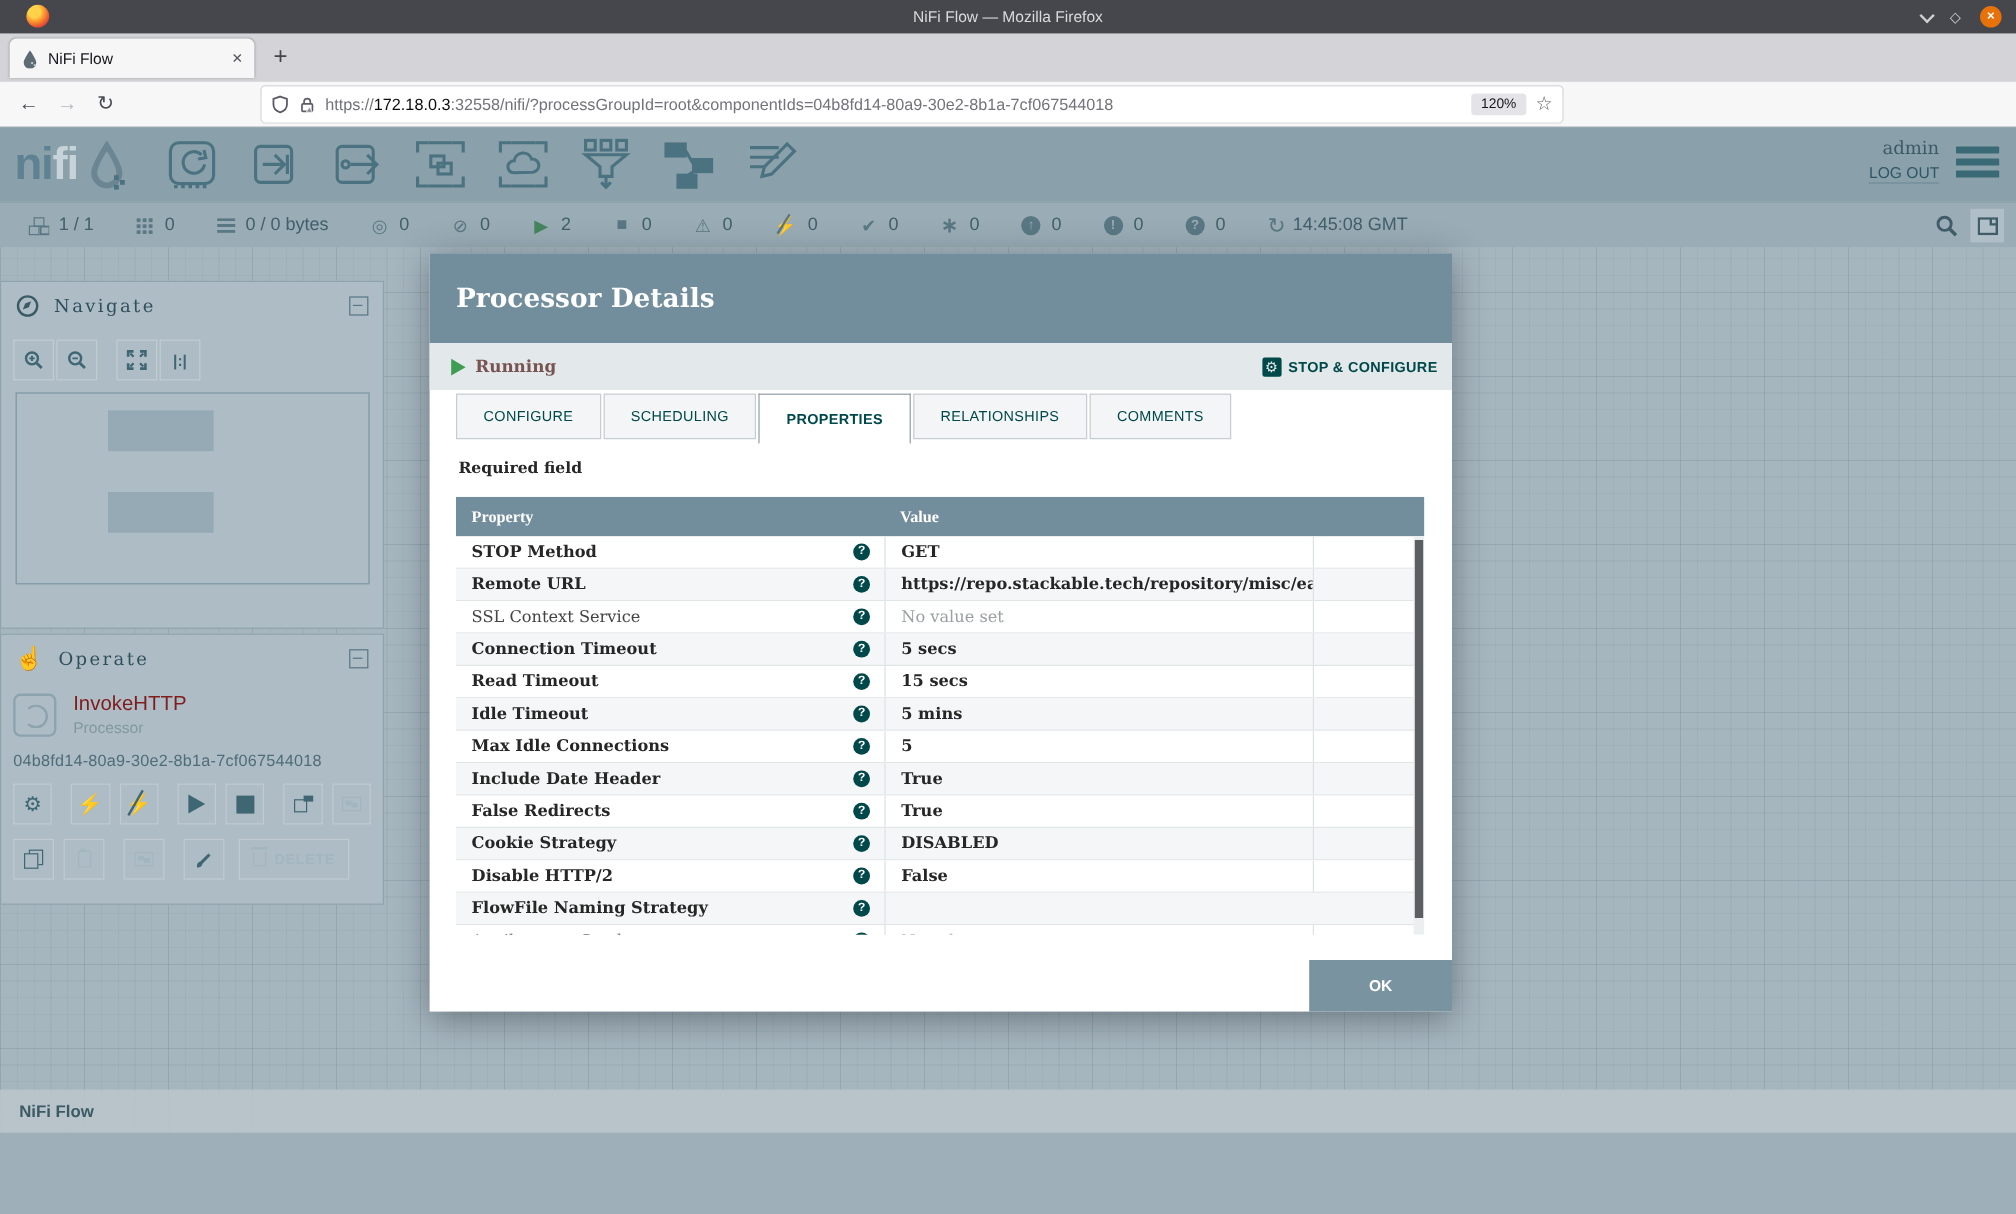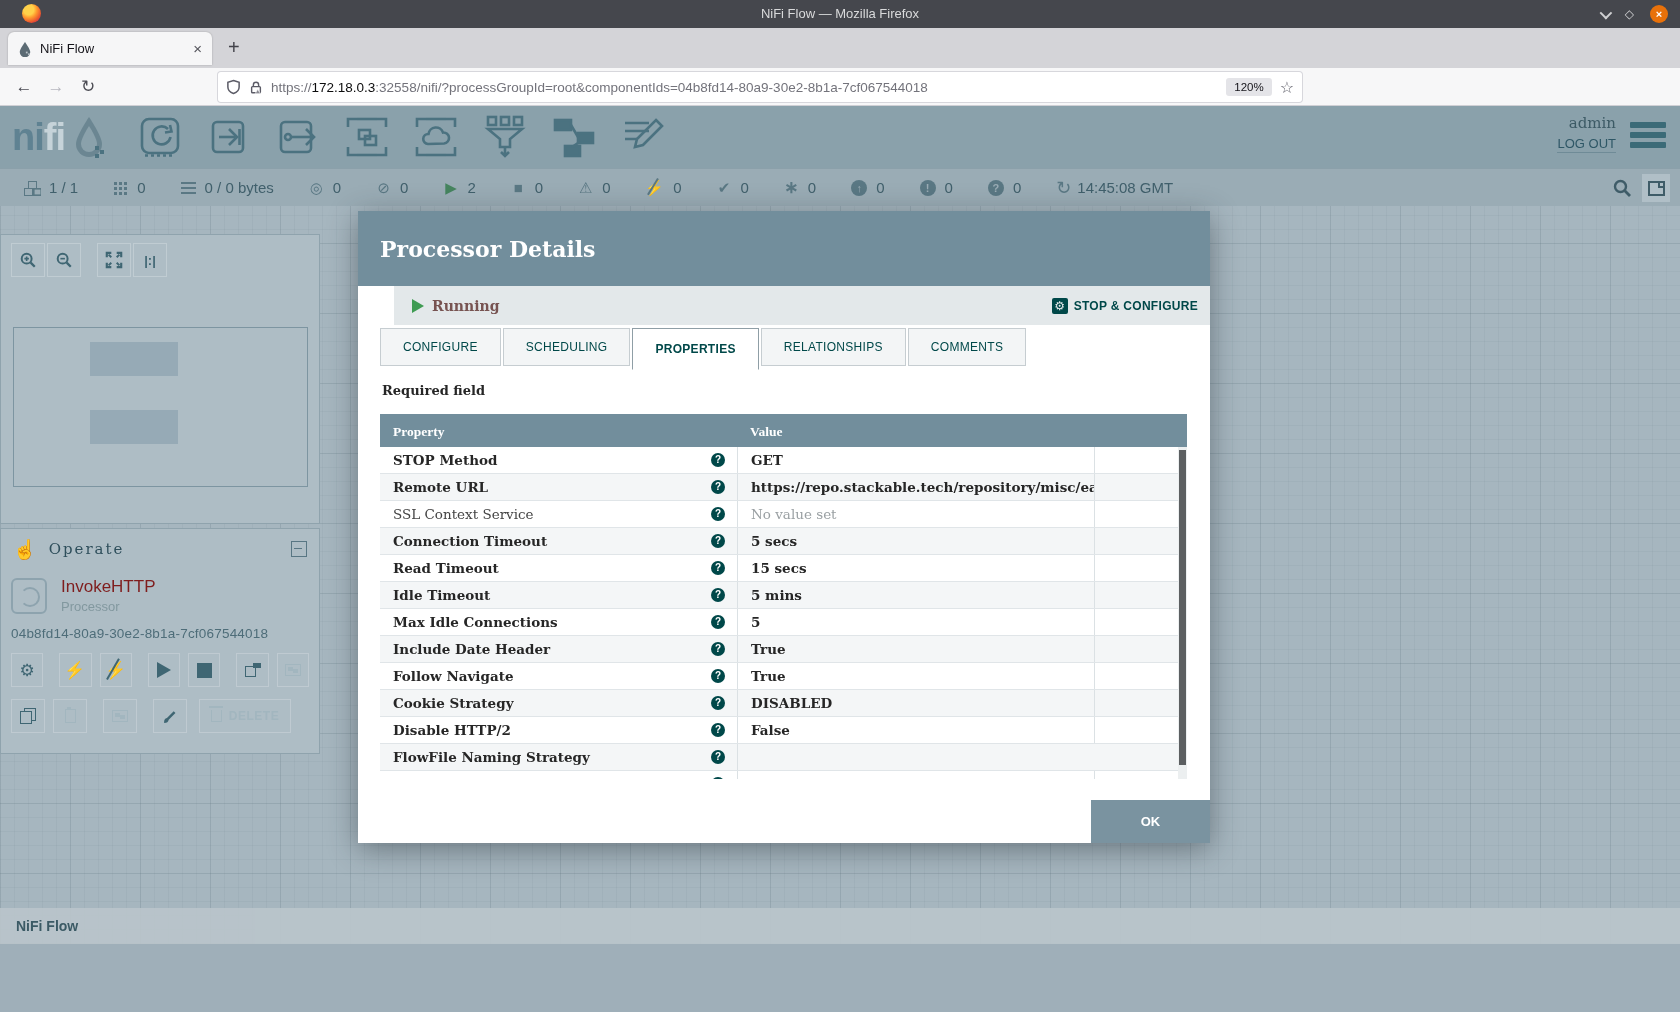--- a/index.html
+++ b/index.html
@@ -151,21 +151,21 @@
   .ic-trash { width:11px; height:12px; border:1.6px solid currentColor; border-top:none; position:relative; margin-right:7px; }
   .ic-trash::before { content:""; position:absolute; left:-3px; top:-4px; width:14px; height:1.8px; background:currentColor; }
   .obtn-delete { width:92px; height:34px; border:1px solid #bfcad1; display:flex; align-items:center; justify-content:center;
      color:#a2b6bf; font-size:12px; font-weight:bold; letter-spacing:.5px; }
 
   
   .dialog { position:absolute; left:358px; top:105px; width:852px; height:632px; background:#fff;
      box-shadow:0 6px 28px rgba(30,40,46,.45); }
   .dlg-header { height:75px; background:#728e9c; display:flex; align-items:center; padding-left:22px; }
   .dlg-title { font-family:"DejaVu Serif", serif; font-weight:bold; font-size:22px; color:#fff; }
-  .dlg-status { height:39px; background:#e3e8ea; display:flex; align-items:center; padding:0 12px 0 18px;margin-left:36px; }
+  .dlg-status { height:39px; background:#e3e8ea; display:flex; align-items:center; padding:0 12px 0 18px; }
   .play-tri { width:0; height:0; border-left:12px solid #3f9c53; border-top:7px solid transparent; border-bottom:7px solid transparent; margin-right:8px; }
   .run-label { font-family:"DejaVu Serif", serif; font-weight:bold; font-size:14px; color:#775351; flex:1; }
   .stopcfg { display:flex; align-items:center; gap:6px; }
   .stopcfg .gearbox { width:16px; height:16px; background:#004849; border-radius:2px; color:#e3e8ea; font-size:12px; line-height:16px; text-align:center; }
   .stopcfg .sclabel { font-size:12px; font-weight:bold; letter-spacing:.3px; color:#004849; }
   .dlg-tabs { position:absolute; left:22px; top:117px; display:flex; }
   .dtab { height:38px; border:1px solid #c6cdd1; background:#f3f5f6; margin-right:2px; display:flex; align-items:center;
      justify-content:center; padding:0 22px; font-size:12px; color:#004849; letter-spacing:.3px; }
   .dtab.active { background:#fff; border-color:#8f9ea6; border-bottom-color:#fff; height:42px; font-weight:bold; z-index:2; }
   .req-note { position:absolute; left:24px; top:172px; font-family:"DejaVu Serif", serif; font-weight:bold; font-size:13px; color:#262626; }
@@ -414,20 +414,28 @@
     </div>
   </div>
 
   <div class="canvas"></div>
   <div class="canvas-footer"></div>
   <div class="breadcrumb-bar">
     <span>NiFi Flow</span>
   </div>
 
   <div class="panel" id="navigate">
+    <div class="panel-hd">
+      <svg width="20" height="20" viewBox="0 0 20 20">
+        <circle cx="10" cy="10" r="8" fill="none" stroke="#3a5a66" stroke-width="2"></circle>
+        <path d="M13 6 L11 11 L6 13 L8 8 Z" fill="#3a5a66"></path>
+      </svg>
+      <span class="ptitle">Navigate</span>
+      <div class="collapse"></div>
+    </div>
     <div class="nav-btns">
       <div class="nbtn">
         <svg width="18" height="18" viewBox="0 0 20 20">
             <circle cx="8.5" cy="8.5" r="5.5" fill="none" stroke="#3f6673" stroke-width="2.2"></circle>
             <line x1="13" y1="13" x2="17.5" y2="17.5" stroke="#3f6673" stroke-width="2.6"></line>
             <path d="M6 8.5 h5 M8.5 6 v5" stroke="#3f6673" stroke-width="1.8"></path>
           </svg>
       </div>
       <div class="nbtn">
         <svg width="18" height="18" viewBox="0 0 20 20">
@@ -593,21 +601,21 @@
           <div class="pt-row alt">
             <div class="c-name req">
               <span class="nm">Include Date Header</span>
               <span class="help">?</span>
             </div>
             <div class="c-value">True</div>
             <div class="c-extra"></div>
           </div>
           <div class="pt-row">
             <div class="c-name req">
-              <span class="nm">Follow Navigate</span>
+              <span class="nm">False Redirects</span>
               <span class="help">?</span>
             </div>
             <div class="c-value">True</div>
             <div class="c-extra"></div>
           </div>
           <div class="pt-row alt">
             <div class="c-name req">
               <span class="nm">Cookie Strategy</span>
               <span class="help">?</span>
             </div>

